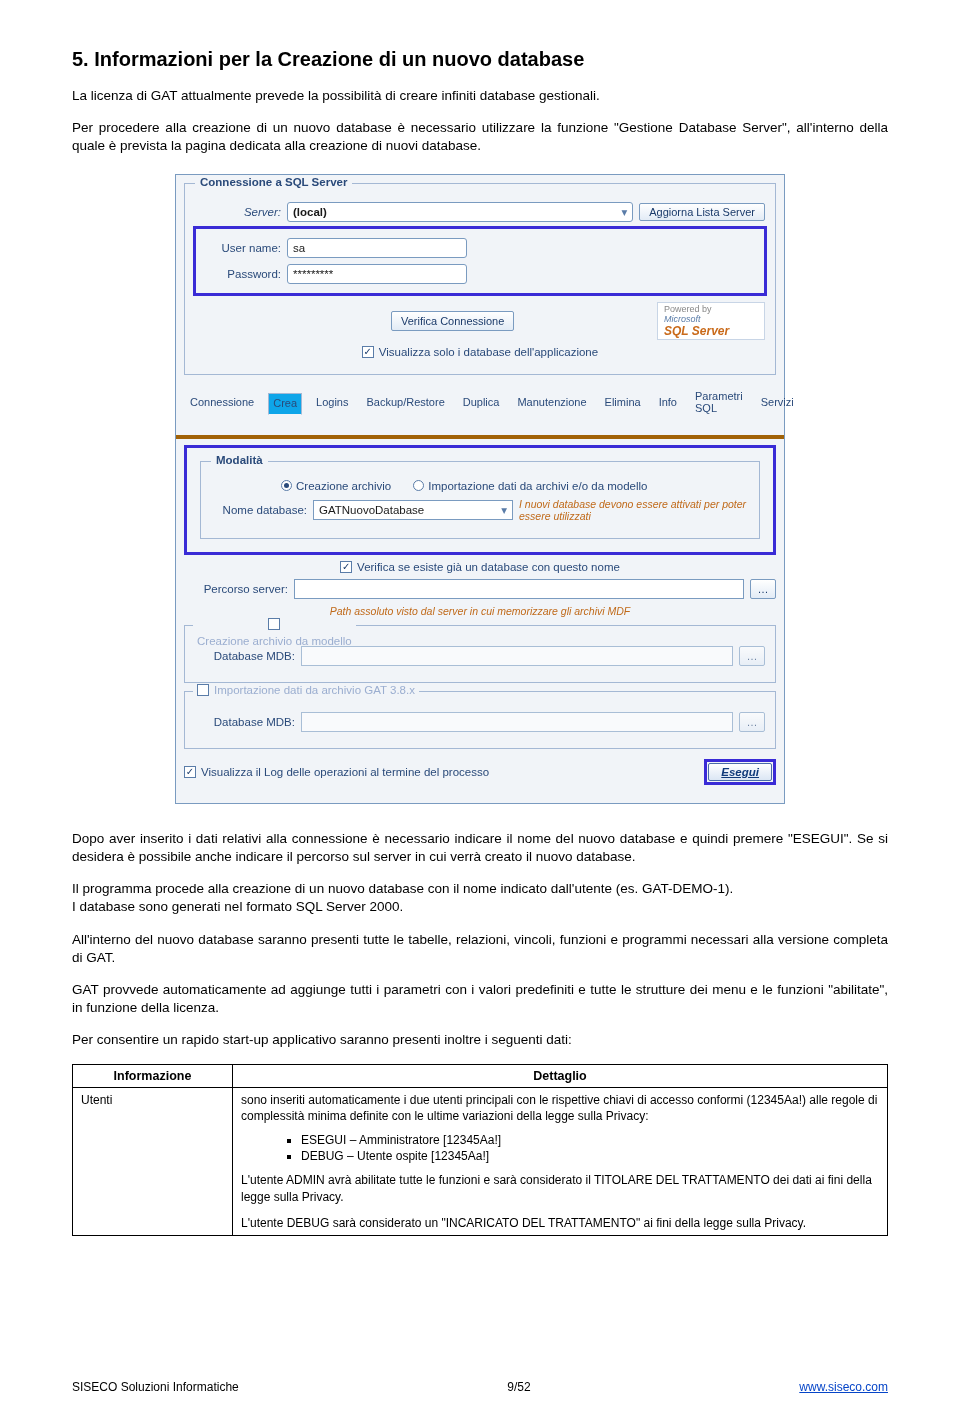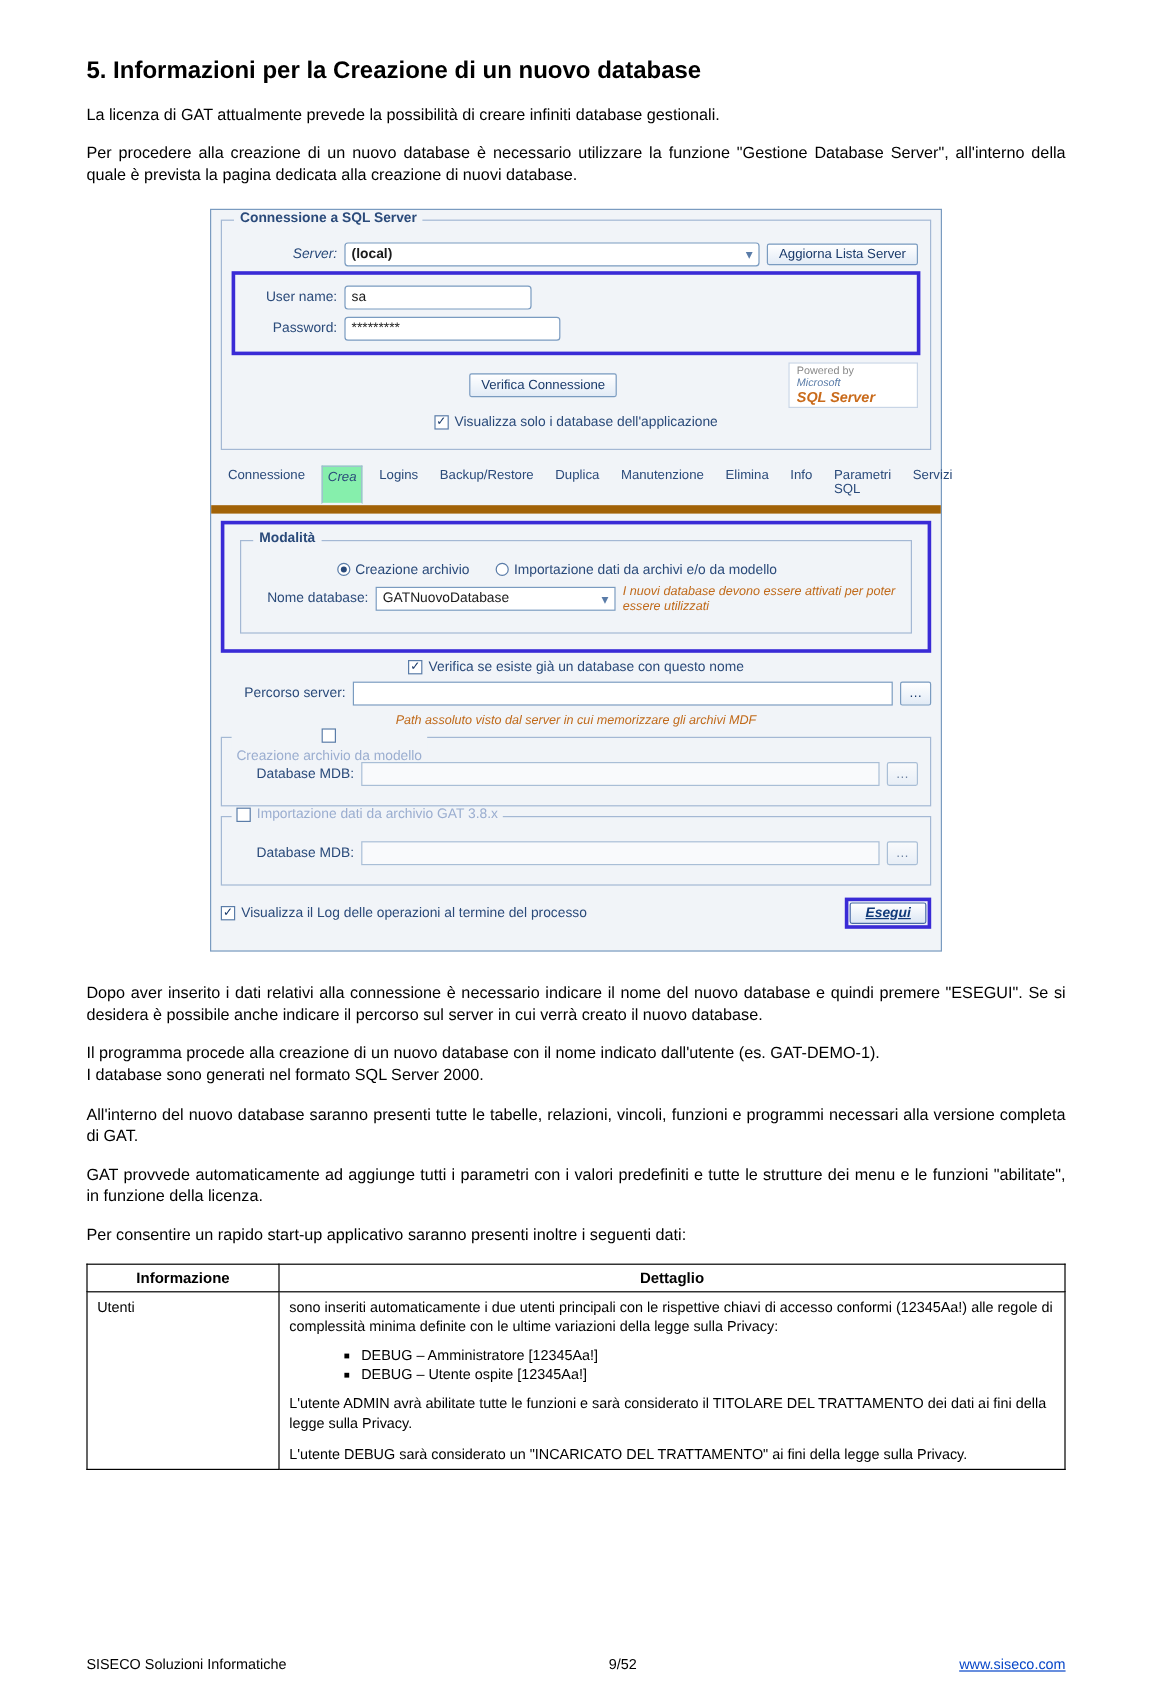--- a/index.html
+++ b/index.html
@@ -55,25 +55,25 @@
     color:#1a3a6a; border-radius:2px; font-size:11px;
   }
   .btn.small { height:18px; font-size:11px; }
   .checkbox { display:flex; align-items:center; gap:5px; color:#2a4a7a; }
   .checkbox .box { width:12px; height:12px; border:1px solid #5a7ca8; background:#fff; display:flex; align-items:center; justify-content:center; font-size:10px; line-height:1; color:#1a3a6a; }
   .radio { display:flex; align-items:center; gap:4px; color:#2a4a7a; }
   .radio .circ { width:11px; height:11px; border:1px solid #5a7ca8; border-radius:50%; background:#fff; display:flex; align-items:center; justify-content:center; }
   .radio .circ.checked::after { content:""; width:5px; height:5px; background:#2a4a7a; border-radius:50%; }
   .hi-purple { outline:3px solid #3a2bd6; outline-offset:-1px; }
   .tabsbar {
-    display:flex; gap:10px; padding:4px 10px 2px 10px; border-bottom:7px solid #a16207;
-    color:#2a4a7a; font-size:11px;
+    display:flex; gap:10px; padding:4px 10px 16px 10px; border-bottom:4px solid #a16207;
+    color:#2a4a7a; font-size:11px;align-items:center;
   }
   .tabsbar .tab { padding:3px 4px 5px 4px; }
-  .tabsbar .tab.active { border:1px solid #a4b8d4; border-bottom:1px solid #f1f4f8; background:#86efac; position:relative; top:1px;font-style:italic; }
+  .tabsbar .tab.active { border:1px solid #a4b8d4; border-bottom:1px solid #f1f4f8; background:#0ea5e9; position:relative; top:1px; }
   .sqlserver {
     width:108px; height:38px; border:1px solid #c8d5e6; background:#fff;
     display:flex; flex-direction:column; align-items:flex-start; justify-content:center;
     font-size:9px; color:#888; padding:2px 6px;
   }
   .sqlserver .big { color:#c96a1a; font-weight:bold; font-size:12px; font-style:italic; }
   .hint-orange { color:#c06a1a; font-size:10.5px; font-style:italic; }
   .execbtn {
     background:linear-gradient(#fff,#dbe6f4); border:1px solid #4a6ca8;
     padding:2px 12px; color:#103a7a; font-weight:bold; text-decoration:underline; font-style:italic;
@@ -111,21 +111,21 @@
       <div class="field rounded" style="flex:1;">
         <b>(local)</b>
         <span style="margin-left:auto;color:#5a7ca8;">▾</span>
       </div>
       <div class="btn small">Aggiorna Lista Server</div>
     </div>
 
     <div class="hi-purple" style="padding:4px 4px;">
       <div class="row">
         <span class="lbl" style="width:82px;">User name:</span>
-        <div class="field rounded" style="width:156px;">sa</div>
+        <div class="field rounded" style="width:180px;">sa</div>
       </div>
       <div class="row">
         <span class="lbl" style="width:82px;">Password:</span>
         <div class="field rounded" style="width:180px;">*********</div>
       </div>
     </div>
 
     <div class="row" style="justify-content:center; margin-top:8px;">
       <span style="width:190px;"></span>
       <div class="btn">Verifica Connessione</div>
@@ -247,21 +247,21 @@
   <tbody>
       <tr>
     <th class="col-info">Informazione</th>
     <th>Dettaglio</th>
   </tr>
   <tr>
     <td>Utenti</td>
     <td>
       <div>sono inseriti automaticamente i due utenti principali con le rispettive chiavi di accesso conformi (12345Aa!) alle regole di complessità minima definite con le ultime variazioni della legge sulla Privacy:</div>
       <ul class="det-list">
-        <li>DEBUG – Amministratore [12345Aa!]</li>
+        <li>ESEGUI – Amministratore [12345Aa!]</li>
         <li>DEBUG – Utente ospite [12345Aa!]</li>
       </ul>
       <div style="margin-bottom:10px;">L'utente ADMIN avrà abilitate tutte le funzioni e sarà considerato il TITOLARE DEL TRATTAMENTO dei dati ai fini della legge sulla Privacy.</div>
       <div>L'utente DEBUG sarà considerato un "INCARICATO DEL TRATTAMENTO" ai fini della legge sulla Privacy.</div>
     </td>
   </tr>
 </tbody>
   </table>
 
 <div class="footer">

